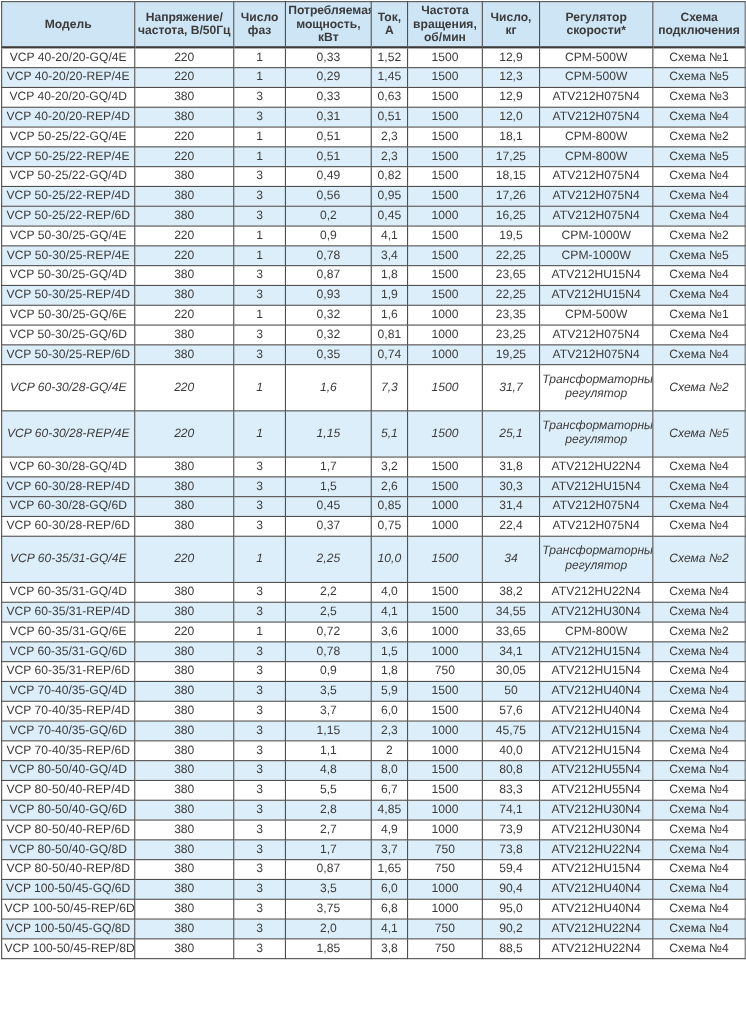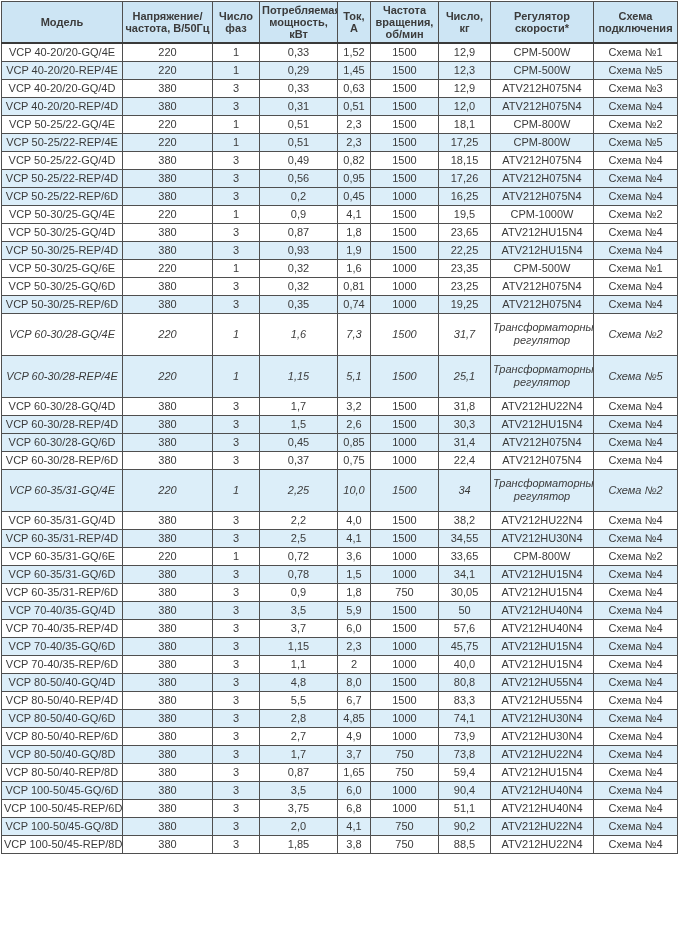--- a/index.html
+++ b/index.html
@@ -195,20 +195,31 @@
     <td class="model-cell">VCP 50-30/25-GQ/4E</td>
     <td>220</td>
     <td>1</td>
     <td>0,9</td>
     <td>4,1</td>
     <td>1500</td>
     <td>19,5</td>
     <td>CPM-1000W</td>
     <td>Схема №2</td>
   </tr>
+        <tr class="data-row shaded">
+    <td class="model-cell">VCP 50-30/25-REP/4E</td>
+    <td>220</td>
+    <td>1</td>
+    <td>0,78</td>
+    <td>3,4</td>
+    <td>1500</td>
+    <td>22,25</td>
+    <td>CPM-1000W</td>
+    <td>Схема №5</td>
+  </tr>
         <tr class="data-row">
     <td class="model-cell">VCP 50-30/25-GQ/4D</td>
     <td>380</td>
     <td>3</td>
     <td>0,87</td>
     <td>1,8</td>
     <td>1500</td>
     <td>23,65</td>
     <td>ATV212HU15N4</td>
     <td>Схема №4</td>
@@ -510,21 +521,21 @@
     <td>ATV212HU40N4</td>
     <td>Схема №4</td>
   </tr>
         <tr class="data-row">
     <td class="model-cell">VCP 100-50/45-REP/6D</td>
     <td>380</td>
     <td>3</td>
     <td>3,75</td>
     <td>6,8</td>
     <td>1000</td>
-    <td>51,1</td>
+    <td>95,0</td>
     <td>ATV212HU40N4</td>
     <td>Схема №4</td>
   </tr>
         <tr class="data-row shaded">
     <td class="model-cell">VCP 100-50/45-GQ/8D</td>
     <td>380</td>
     <td>3</td>
     <td>2,0</td>
     <td>4,1</td>
     <td>750</td>

